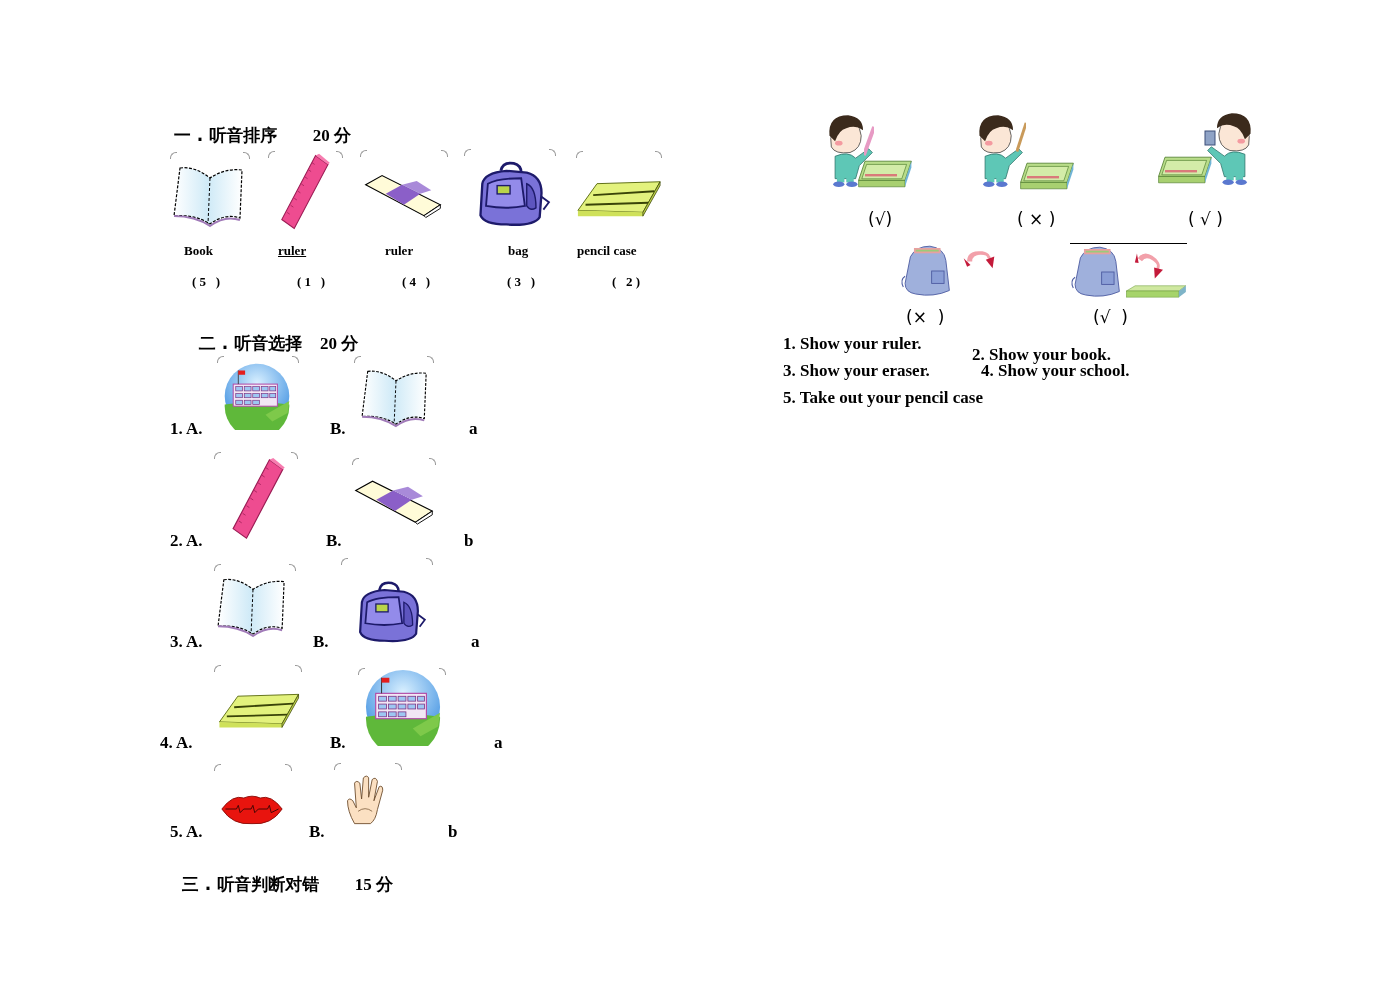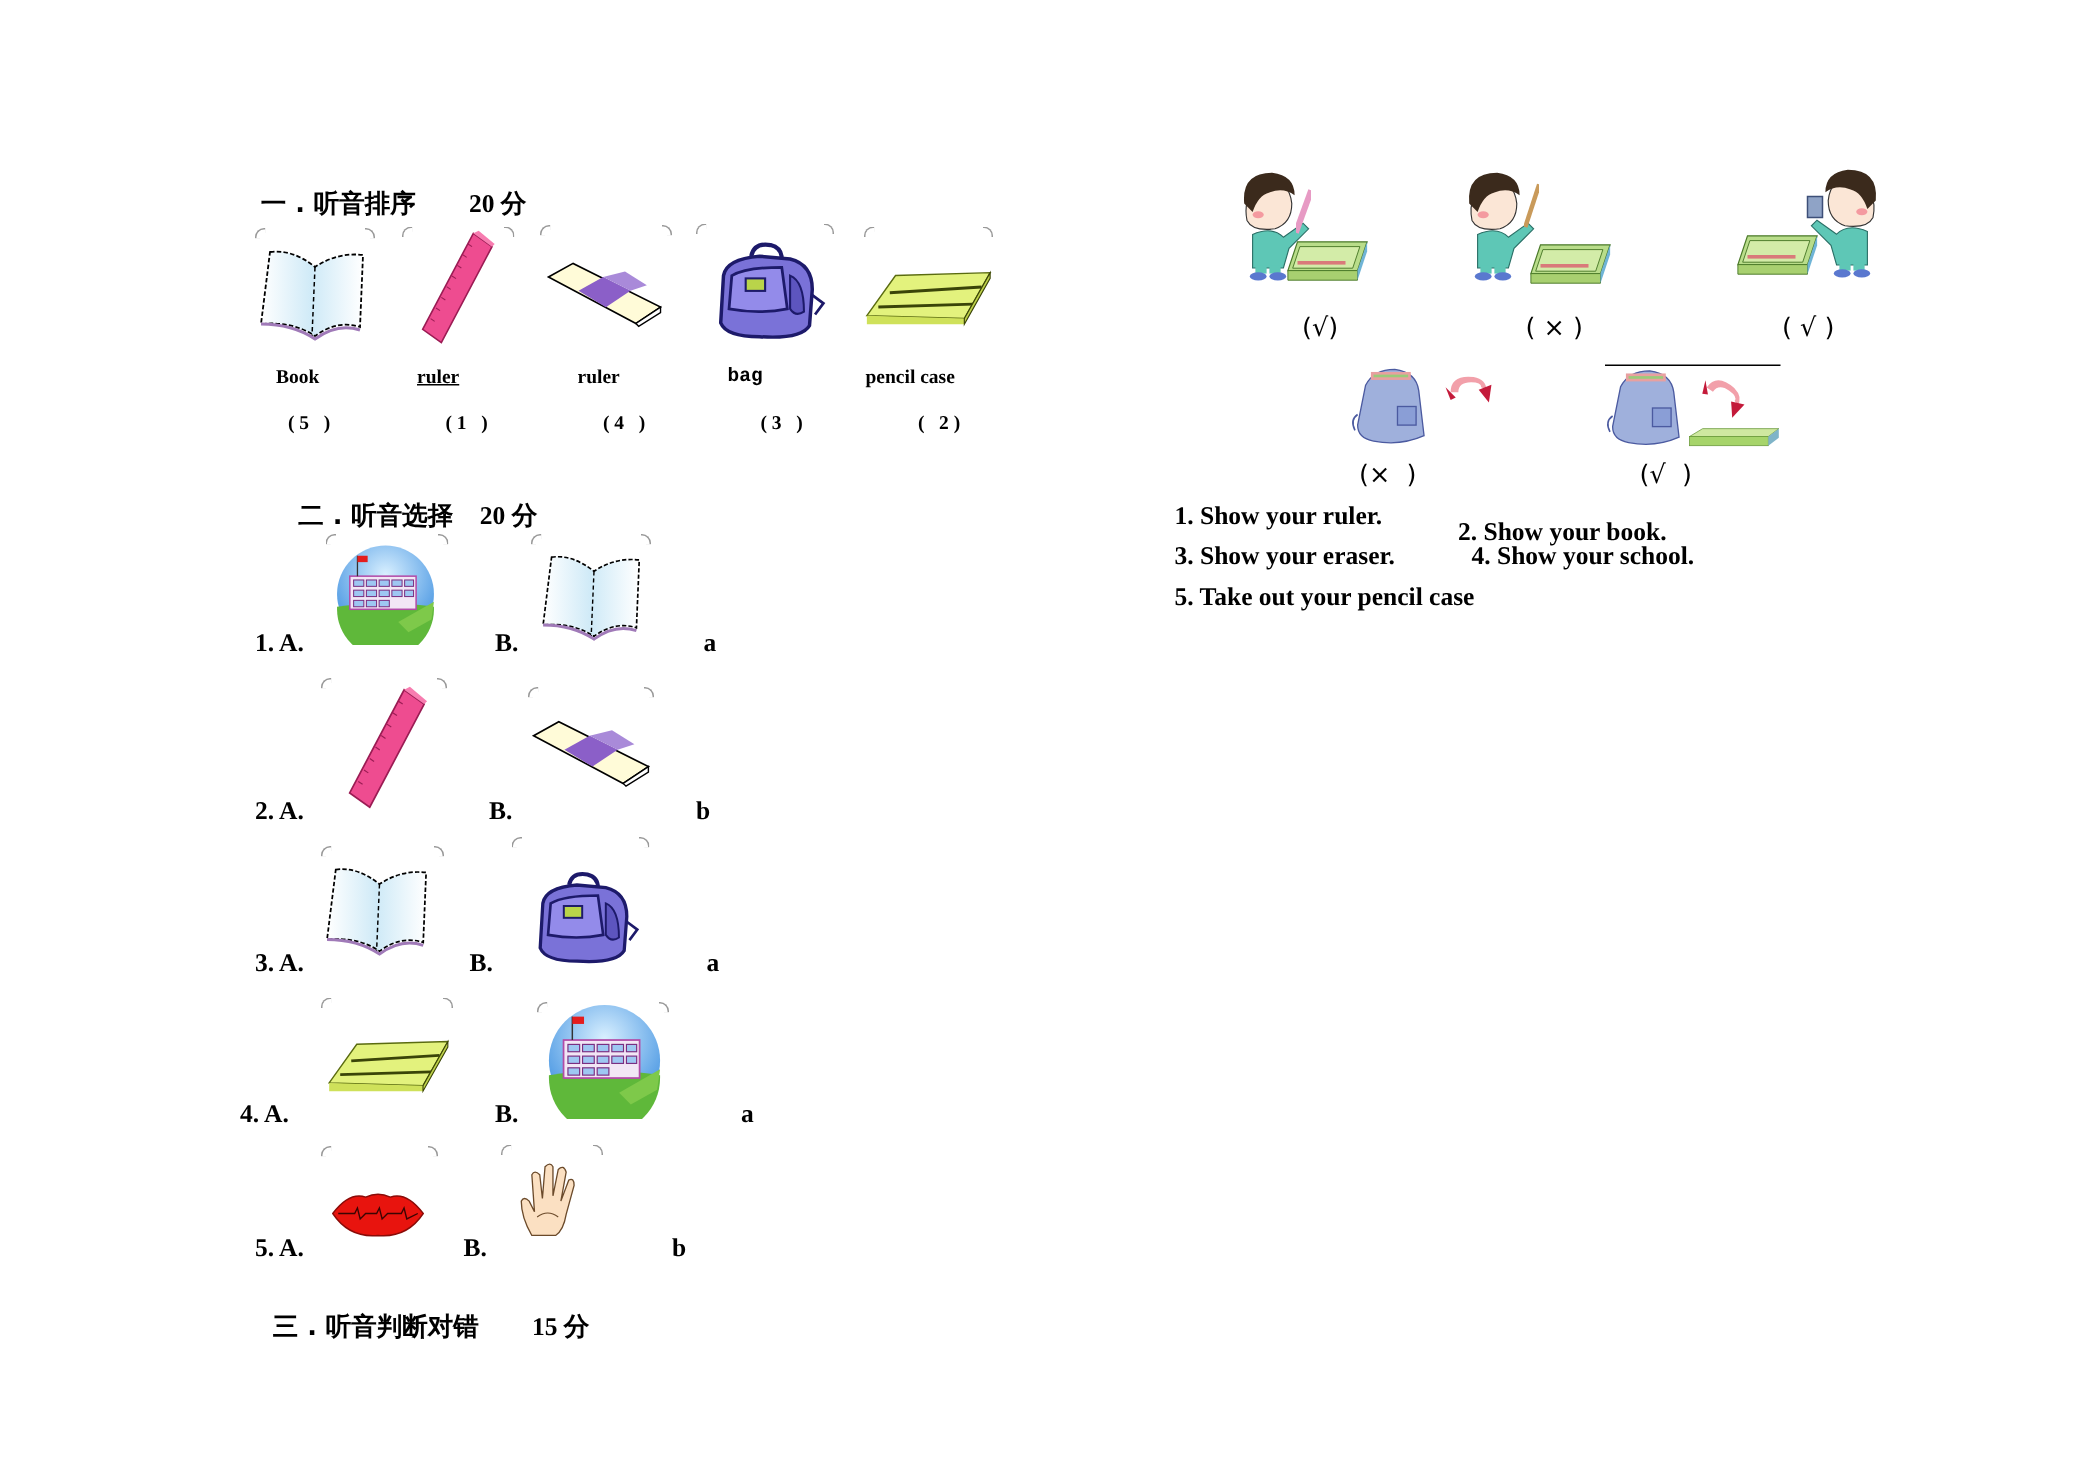--- a/index.html
+++ b/index.html
@@ -174,21 +174,21 @@
 <div class="abs label" style="left:385px;top:243px;">ruler</div>
 <div class="abs paren" style="left:402px;top:274px;">( 4   )</div>
 
 <div class="pic" style="left:462px;top:146px;width:96px;height:86px;">
   <div class="corner l" style="left:2px;top:3px;"></div>
     <div class="corner r" style="right:2px;top:3px;"></div>
   <svg width="86" height="74" style="position:absolute;left:6px;top:10px;">
       <use href="#s-bag"></use>
     </svg>
 </div>
-<div class="abs label" style="left:485px;top:243px;font-family:Liberation Mono, monospace;">bag</div>
+<div class="abs label" style="left:508px;top:243px;">bag</div>
 <div class="abs paren" style="left:507px;top:274px;">( 3   )</div>
 
 <div class="pic" style="left:574px;top:146px;width:90px;height:80px;">
   <div class="corner l" style="left:2px;top:5px;"></div>
     <div class="corner r" style="right:2px;top:5px;"></div>
   <svg width="86" height="48" style="position:absolute;left:2px;top:28px;">
       <use href="#s-pcase"></use>
     </svg>
 </div>
 <div class="abs label" style="left:577px;top:243px;">pencil case</div>

